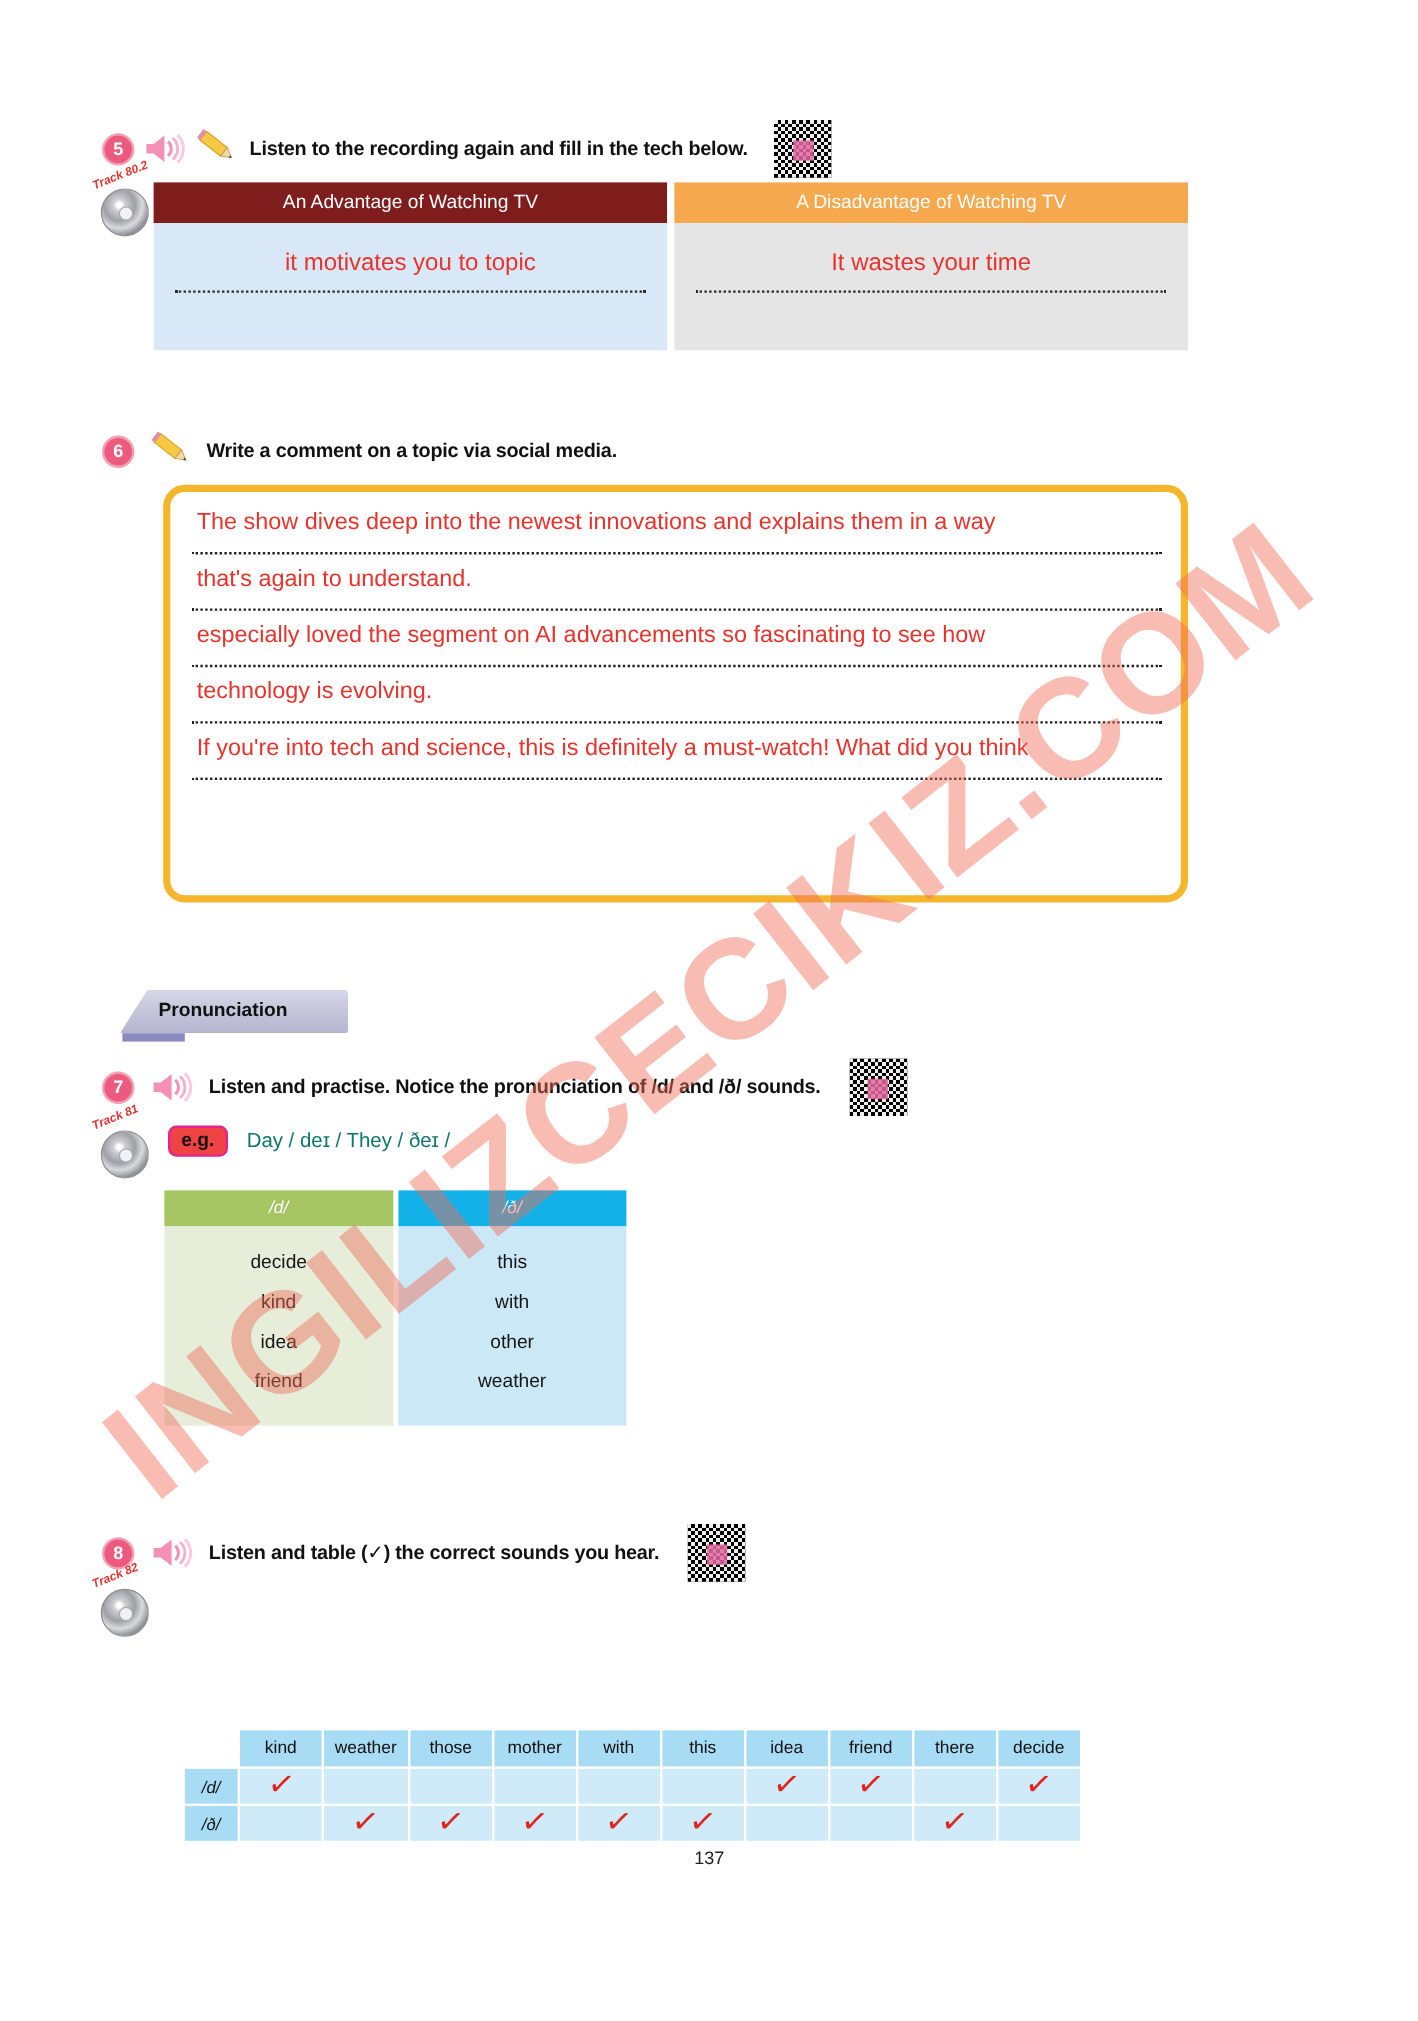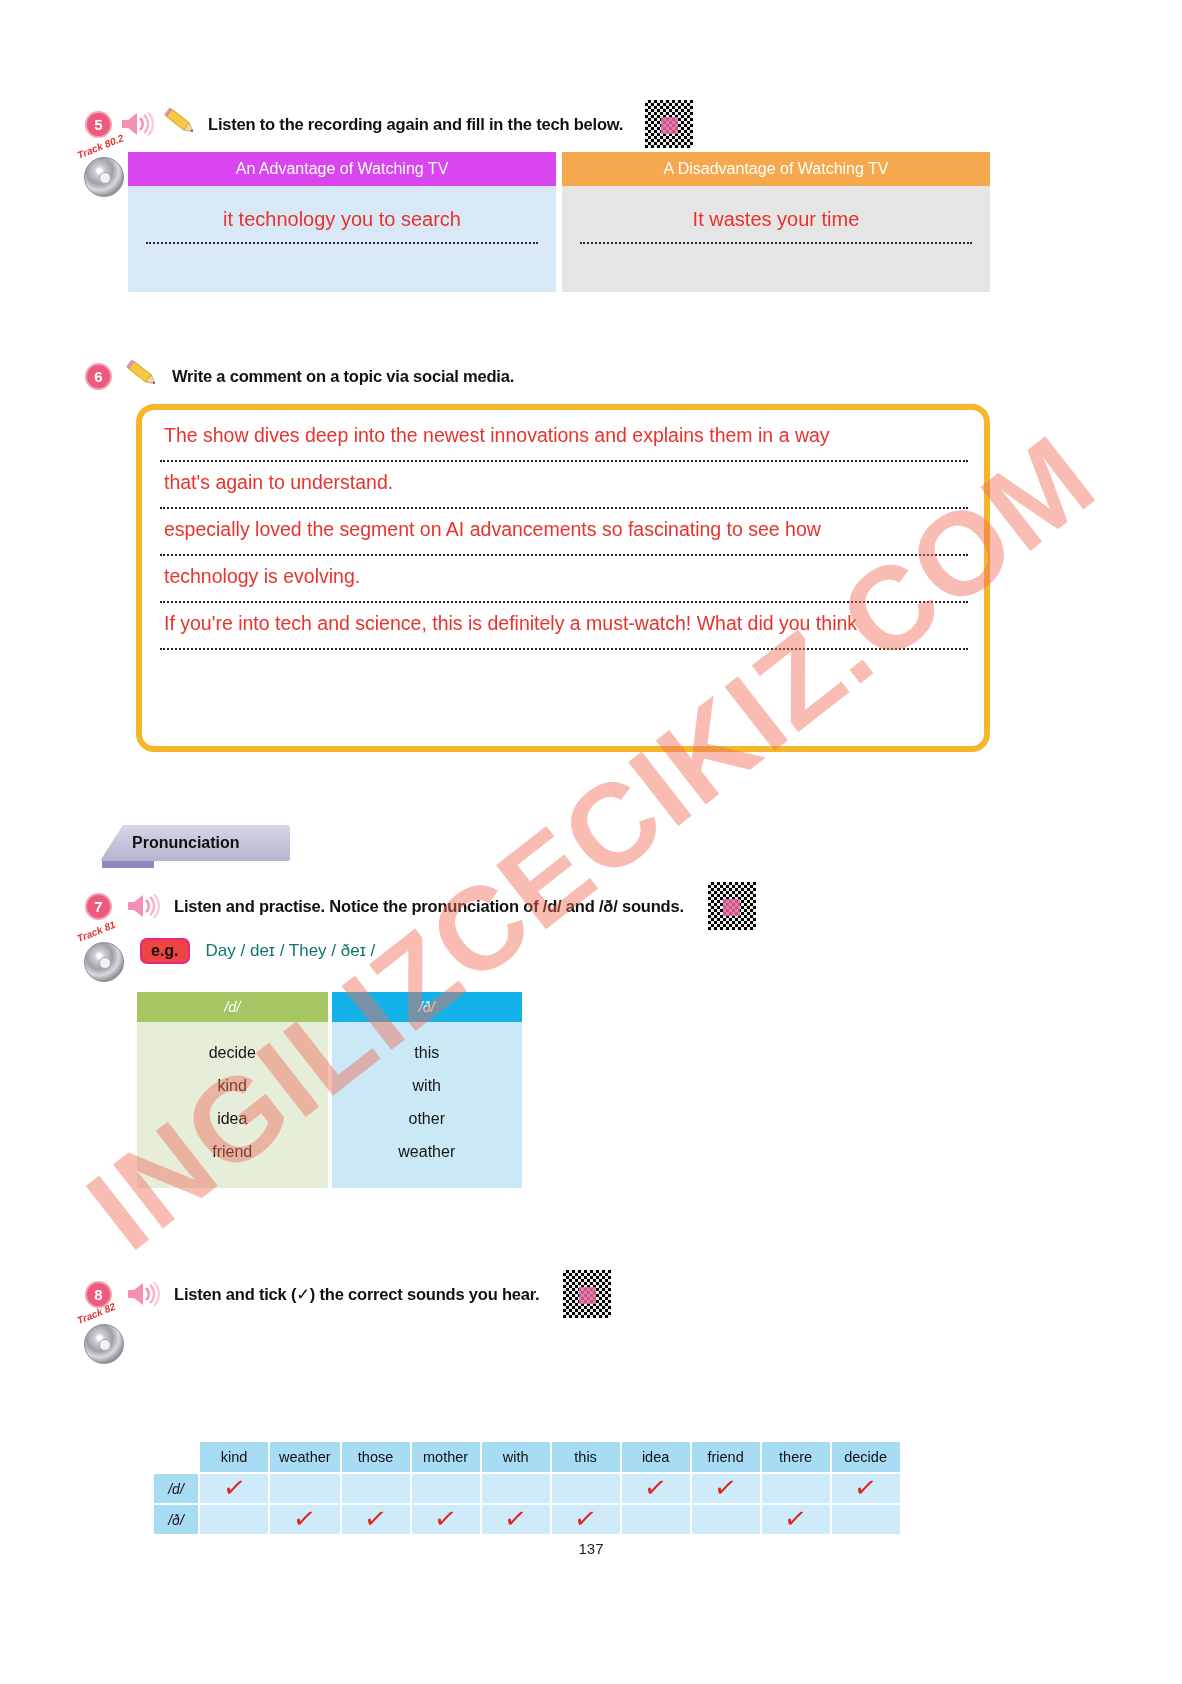--- a/index.html
+++ b/index.html
@@ -65,21 +65,21 @@
     font-style:italic;
   }
 
   
   .tbl5{position:absolute;left:128px;top:152px;width:862px;display:flex;}
   .tbl5 .col{width:50%;box-sizing:border-box;}
   .tbl5 .head{
     height:34px;display:flex;align-items:center;justify-content:center;
     color:#ffffff;font-size:16px;
   }
-  .tbl5 .head.adv{background:#d946ef;}
+  .tbl5 .head.adv{background:#7f1d1d;}
   .tbl5 .head.dis{background:#f5a84d;}
   .tbl5 .body{height:106px;position:relative;}
   .tbl5 .body.adv{background:#d9e8f7;}
   .tbl5 .body.dis{background:#e5e5e5;padding-left:36px;}
   .tbl5 .ans{
     position:absolute;left:0;right:0;top:22px;text-align:center;
     color:#e8322c;font-size:20px;
   }
   .tbl5 .dots{
     position:absolute;left:18px;right:18px;top:56px;
@@ -197,21 +197,21 @@
 
   <div class="track" style="position:absolute;left:78px;top:145px;">
     <div class="tlabel">Track 80.2</div>
     <div class="cd"></div>
   </div>
 
   <div class="tbl5">
     <div class="col">
       <div class="head adv">An Advantage of Watching TV</div>
       <div class="body adv">
-        <div class="ans">it technology you to search</div>
+        <div class="ans">it motivates you to topic</div>
         <div class="dots"></div>
       </div>
     </div>
     <div class="gap"></div>
     <div class="col">
       <div class="head dis">A Disadvantage of Watching TV</div>
       <div class="body dis">
         <div class="ans">It wastes your time</div>
         <div class="dots"></div>
       </div>
@@ -314,21 +314,21 @@
   <div style="position:absolute;left:85px;top:1270px;display:flex;align-items:center;gap:14px;">
     <div class="num-badge">8</div>
     <span class="speaker">
       <svg width="34" height="26" viewBox="0 0 34 26">
         <path d="M2 9 h6 L17 2 v22 L8 17 H2 z" fill="#f48fb6"></path>
         <path d="M20 7 a8 8 0 0 1 0 12" stroke="#f48fb6" stroke-width="2.4" fill="none"></path>
         <path d="M24 4 a12 12 0 0 1 0 18" stroke="#f8aecc" stroke-width="2.4" fill="none"></path>
         <path d="M28 1.5 a16 16 0 0 1 0 23" stroke="#fbc9dd" stroke-width="2.4" fill="none"></path>
       </svg>
     </span>
-    <span class="instr">Listen and tick (✓) the correct sounds you hear.</span>
+    <span class="instr">Listen and table (✓) the correct sounds you hear.</span>
     <span class="qr" style="margin-left:10px;"></span>
   </div>
 
   <div class="track" style="position:absolute;left:78px;top:1312px;">
     <div class="tlabel">Track 82</div>
     <div class="cd"></div>
   </div>
 
   <div class="tbl8">
     <table>

